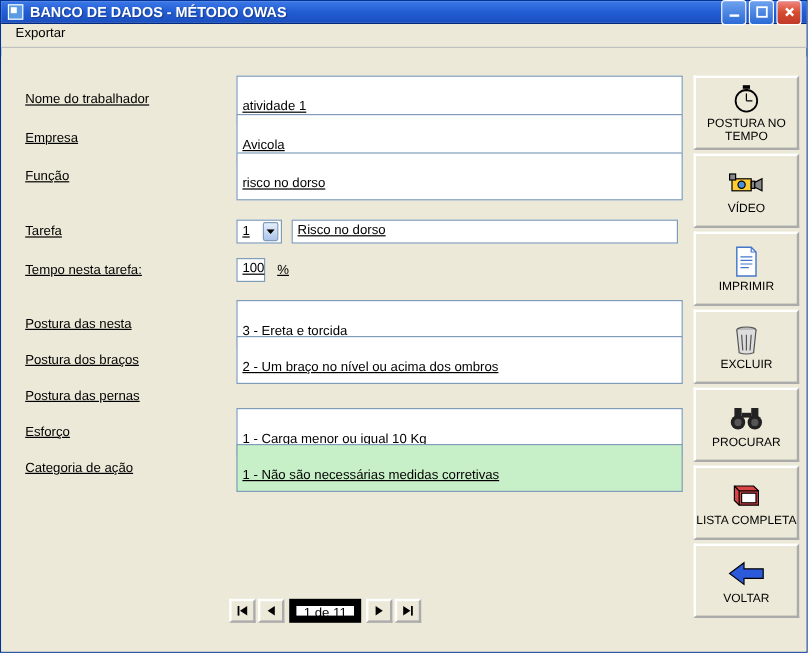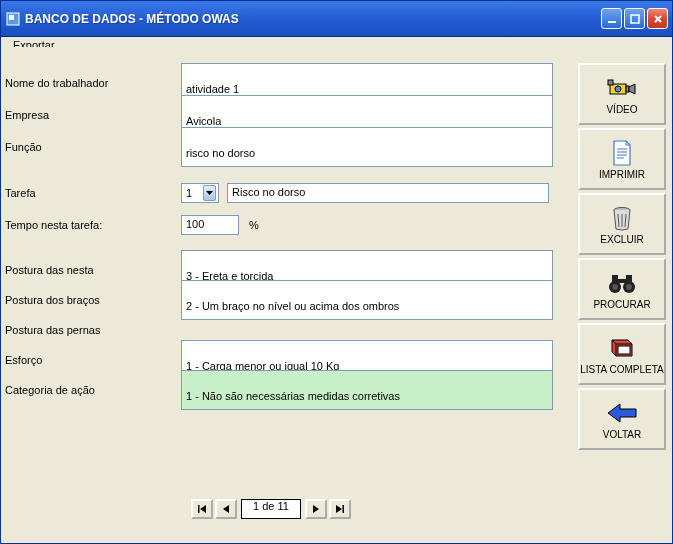--- a/index.html
+++ b/index.html
@@ -10,21 +10,21 @@
     background: #fff;
   }
   .window {
     width: 673px;
     height: 544px;
     background: #ece9d8;
     border: 1px solid #003399;
     position: relative;
   }
   .titlebar {
-    height: 36px;
+    height: 19px;
     background: linear-gradient(to bottom, #3a78e7 0%, #235dd4 50%, #1a4fc0 100%);
     display: flex;
     align-items: center;
     padding: 4px 4px;
     color: #fff;
     font-weight: bold;
     font-size: 12px;
     border-bottom: 1px solid #002a80;
   }
   .title-icon {
@@ -52,21 +52,21 @@
     font-size: 11px;
   }
   .menu-item { padding: 10px 6px; cursor: pointer; }
   .body {
     position: absolute;
     top: 46px; left: 0; right: 0; bottom: 0;
     background: #ece9d8;
   }
   .form-area {
     position: absolute;
-    left: 4px; top: 20px; width: 560px;
+    left: 20px; top: 20px; width: 560px; text-decoration: underline;
   }
   .row { display:flex; align-items:center; height: 32px; }
   .row.tight { height: 30px; }
   .label { width: 176px; }
   .field {
     flex: 1;
     height: 20px;
     border: 1px solid #7f9db9;
     background: #fff;
     padding: 19px 4px;
@@ -96,21 +96,21 @@
     margin-left: 8px;
     flex:1;
     height:20px;
     border: 1px solid #7f9db9;
     background:#fff;
     padding:2px 4px;
     font-size:11px;
     max-width: 322px;
   }
   .small-field {
-    width: 58px; height: 20px;
+    width: 24px; height: 20px;
     border: 1px solid #7f9db9;
     background:#fff;
     padding:2px 4px;
     font-size:11px;
   }
   .percent { margin-left: 10px; }
   .gap { height: 14px; }
   .sidebar {
     position: absolute;
     right: 6px; top: 16px; width: 88px;
@@ -135,21 +135,21 @@
   }
   .pager-btn {
     width:22px; height:20px;
     border: 2px outset #fff;
     background:#ece9d8;
     display:flex; align-items:center; justify-content:center;
     cursor:pointer;
   }
   .pager-field {
     width: 60px; height:20px;
-    border: 1px solid #000000;
+    border: 6px solid #000000;
     background:#fff;
     text-align:center;
     font-size:11px;
     padding:0;
     margin: 0 2px;
   }
 </style>
 </head>
 <body>
 
@@ -266,20 +266,32 @@
         <svg width="10" height="10">
             <path d="M1 1 L7 5 L1 9 Z" fill="#000"></path>
             <rect x="7.5" y="1" width="1.5" height="8" fill="#000"></rect>
           </svg>
       </div>
     </div>
 
     <div class="sidebar">
       <div class="side-btn">
         <span class="side-icon">
+          <svg width="28" height="28" viewBox="0 0 28 28">
+              <circle cx="14" cy="16" r="9" fill="none" stroke="#000" stroke-width="1.5"></circle>
+              <rect x="11" y="3" width="6" height="3" fill="#000"></rect>
+              <line x1="14" y1="6" x2="14" y2="8" stroke="#000" stroke-width="1.5"></line>
+              <line x1="14" y1="16" x2="14" y2="10" stroke="#000"></line>
+              <line x1="14" y1="16" x2="19" y2="16" stroke="#000"></line>
+            </svg>
+        </span>
+        <span>POSTURA NO TEMPO</span>
+      </div>
+      <div class="side-btn">
+        <span class="side-icon">
           <svg width="30" height="24" viewBox="0 0 30 24">
               <rect x="3" y="8" width="16" height="10" fill="#ffcc33" stroke="#000"></rect>
               <circle cx="11" cy="13" r="3" fill="#4a90d9" stroke="#000"></circle>
               <rect x="1" y="4" width="5" height="5" fill="#888" stroke="#000"></rect>
               <rect x="19" y="10" width="3" height="6" fill="#888" stroke="#000"></rect>
               <path d="M22 11 L28 8 L28 18 L22 15 Z" fill="#888" stroke="#000"></path>
             </svg>
         </span>
         <span>VÍDEO</span>
       </div>

